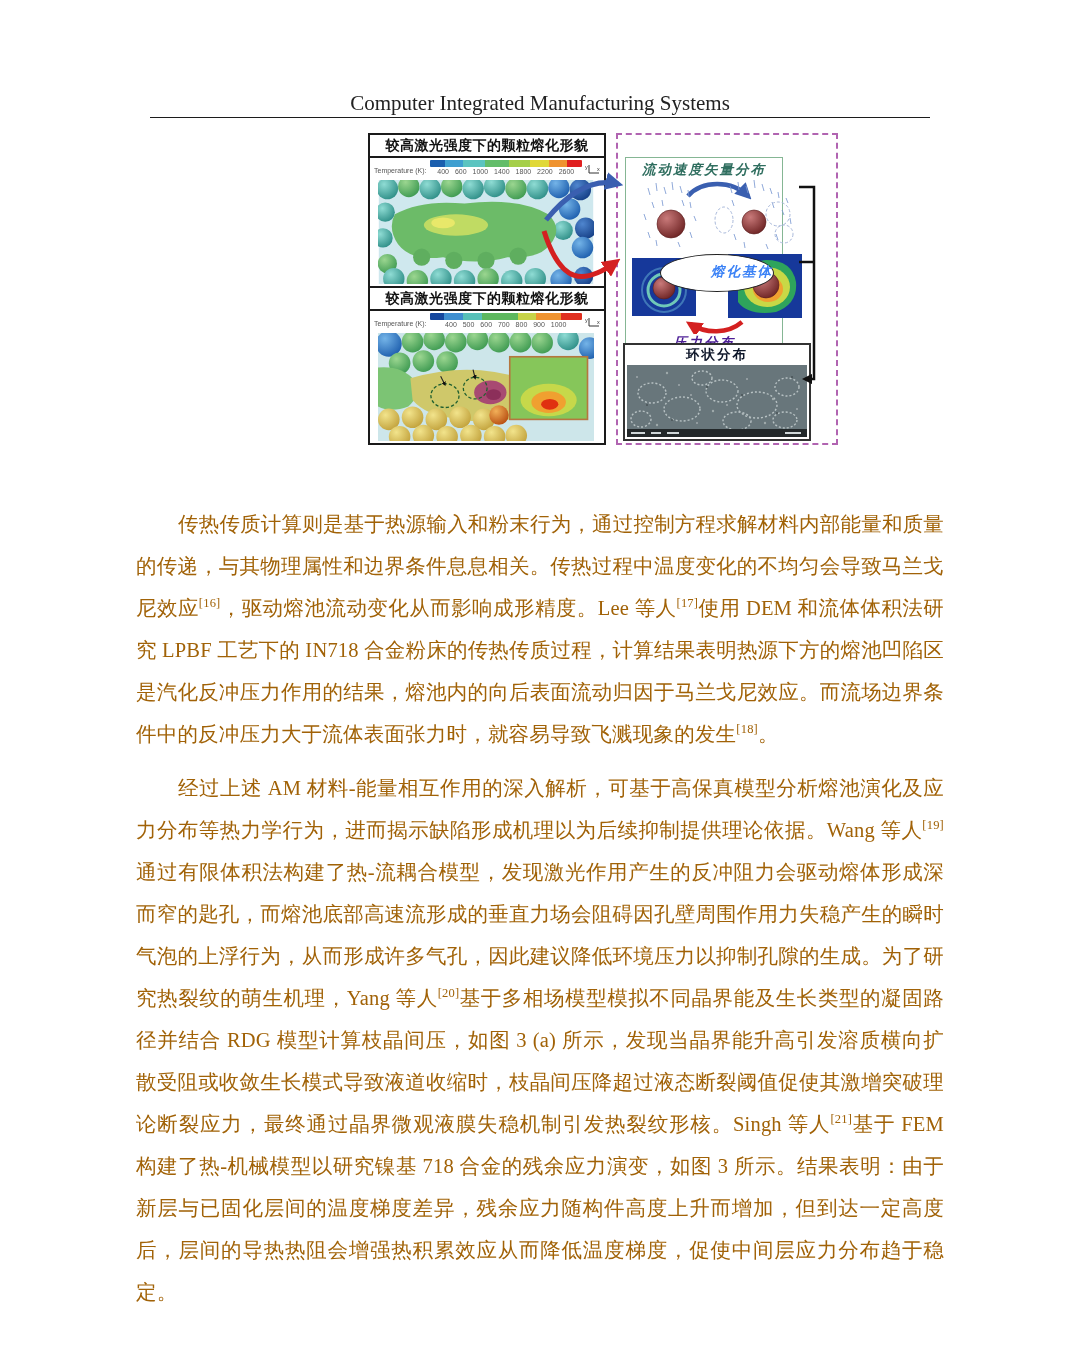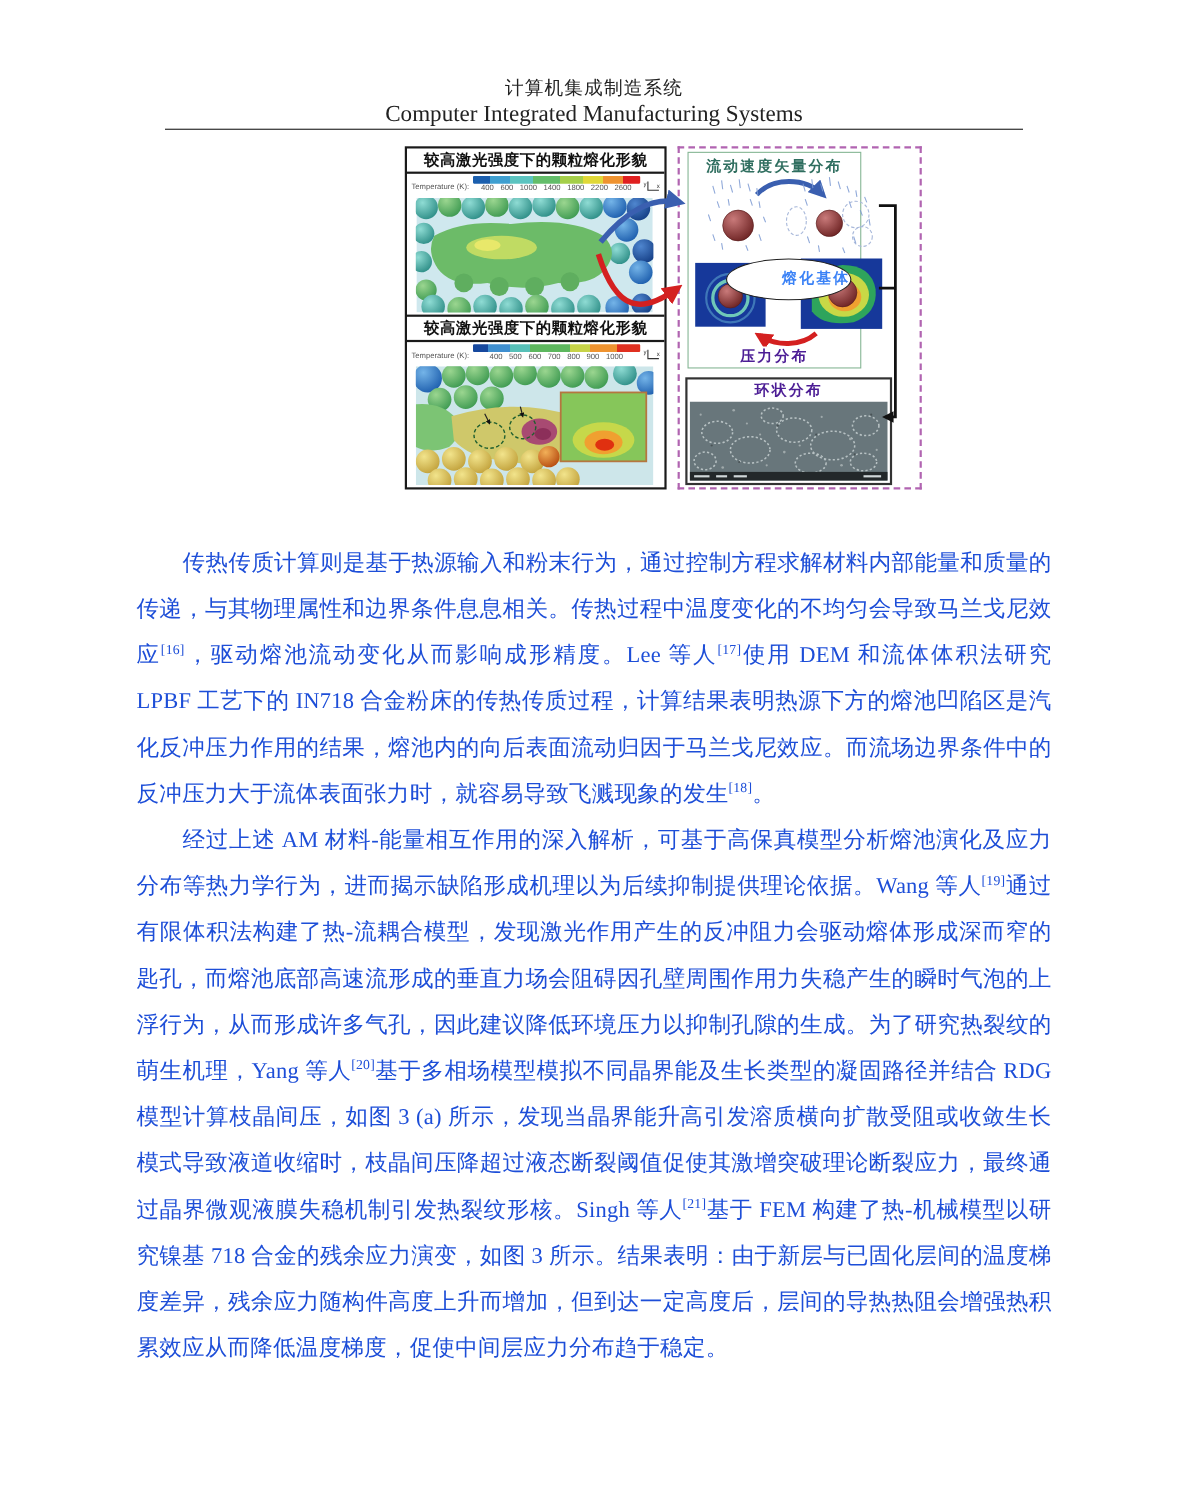--- a/index.html
+++ b/index.html
@@ -21,40 +21,40 @@
             font-family:"Liberation Sans","DejaVu Sans",sans-serif;}
   .cbar-label{font-size:7px;color:#555;white-space:nowrap;margin-top:7px;}
   .cbar-stack{display:flex;flex-direction:column;flex:1;}
   .cbar-grad{height:7px;border-radius:1px;}
   .grad-a{background:linear-gradient(to right,#1b5fae 0 10%,#3f9fd0 10% 22%,#5cc4c0 22% 36%,#63bd6a 36% 52%,#a5cf4a 52% 66%,#e0d838 66% 78%,#ef9330 78% 90%,#e02020 90% 100%);}
   .grad-b{background:linear-gradient(to right,#16489e 0 9%,#3f8fd0 9% 22%,#57c0b8 22% 34%,#5db75e 34% 58%,#c7d348 58% 70%,#ef9330 70% 86%,#e03020 86% 100%);}
   .cbar-ticks{font-size:7px;color:#555;word-spacing:4px;text-align:center;margin-top:1px;white-space:nowrap;}
   .sim{display:block;margin:2px 8px 0 8px;}
   
   .right-group{position:absolute;left:248px;top:0;width:222px;height:312px;border:2px dashed #b164b1;box-sizing:border-box;}
-  .flow-box{position:absolute;left:7px;top:3px;width:158px;height:197px;border:1.5px solid #85b694;box-sizing:border-box;background:#fff;}
+  .flow-box{position:absolute;left:7px;top:22px;width:158px;height:197px;border:1.5px solid #85b694;box-sizing:border-box;background:#fff;font-style:italic;}
   .flow-title{position:absolute;top:3px;left:0;width:100%;text-align:center;font-weight:bold;font-size:13.5px;
               letter-spacing:2px;color:#2f6e5f;font-family:"Liberation Sans","DejaVu Sans",sans-serif;}
   .flow-svg{position:absolute;left:0;top:20px;}
   .matrix-ellipse{position:absolute;left:34px;top:96px;width:112px;height:36px;background:#fff;border:1.6px solid #222;
                   border-radius:50%;text-align:right;line-height:34px;color:#3b82f6;font-weight:bold;font-size:13.5px;
                   letter-spacing:2px;font-family:"Liberation Sans","DejaVu Sans",sans-serif;z-index:3;}
   .pressure-label{position:absolute;bottom:1px;left:0;width:100%;text-align:center;color:#4c1d95;font-weight:bold;
                   font-size:13.5px;letter-spacing:2px;font-family:"Liberation Sans","DejaVu Sans",sans-serif;}
   .ring-box{position:absolute;left:5px;top:208px;width:188px;height:98px;border:2px solid #333;box-sizing:border-box;background:#fff;}
   .ring-title{height:20px;line-height:20px;text-align:center;font-weight:bold;font-size:13.5px;letter-spacing:2px;
-              font-family:"Liberation Sans","DejaVu Sans",sans-serif;color:#4c1d95;}
+              font-family:"Liberation Sans","DejaVu Sans",sans-serif;color:#0f172a;}
   .overlay{position:absolute;left:0;top:0;width:470px;height:312px;pointer-events:none;z-index:6;}
   
   .caption{position:absolute;top:449px;left:0;width:100%;text-align:center;font-size:17.5px;color:#111;}
   .caption sup{font-size:11px;}
   
   .bodytext{position:absolute;left:124px;top:491px;width:832px;}
   .para{text-align:justify;text-justify:inter-ideograph;text-indent:2.05em;font-size:20.5px;line-height:42px;
-        color:#1d4ed8;letter-spacing:0.2px;margin:0;}
+        color:#a16207;letter-spacing:0.2px;margin:12px;}
   .para sup{font-size:12.5px;line-height:0;}
   .axis-svg{margin-top:4px;}
 </style>
 </head>
 <body>
 
 <div class="page">
 
   <svg width="0" height="0" style="position:absolute" aria-hidden="true">
     <defs>
@@ -91,21 +91,20 @@
         </marker>
       <marker id="ahRed" viewBox="0 0 10 10" refX="7" refY="5" markerWidth="3.6" markerHeight="3.6" orient="auto">
           <path d="M0,0 L10,5 L0,10 z" fill="#d42020"></path>
         </marker>
       <marker id="ahBlack" viewBox="0 0 10 10" refX="7" refY="5" markerWidth="4.2" markerHeight="4.2" orient="auto">
           <path d="M0,0 L10,5 L0,10 z" fill="#111"></path>
         </marker>
     </defs>
   </svg>
 
-  <div class="hd-zh">计算机集成制造系统</div>
   <div class="hd-en">Computer Integrated Manufacturing Systems</div>
   <div class="rule"></div>
 
   <div class="fig">
 
     <div class="panel-left">
       <div class="sub sub-a">
         <div class="sub-hd">较高激光强度下的颗粒熔化形貌</div>
         <div class="cbar-row">
           <span class="cbar-label">Temperature (K):</span>

